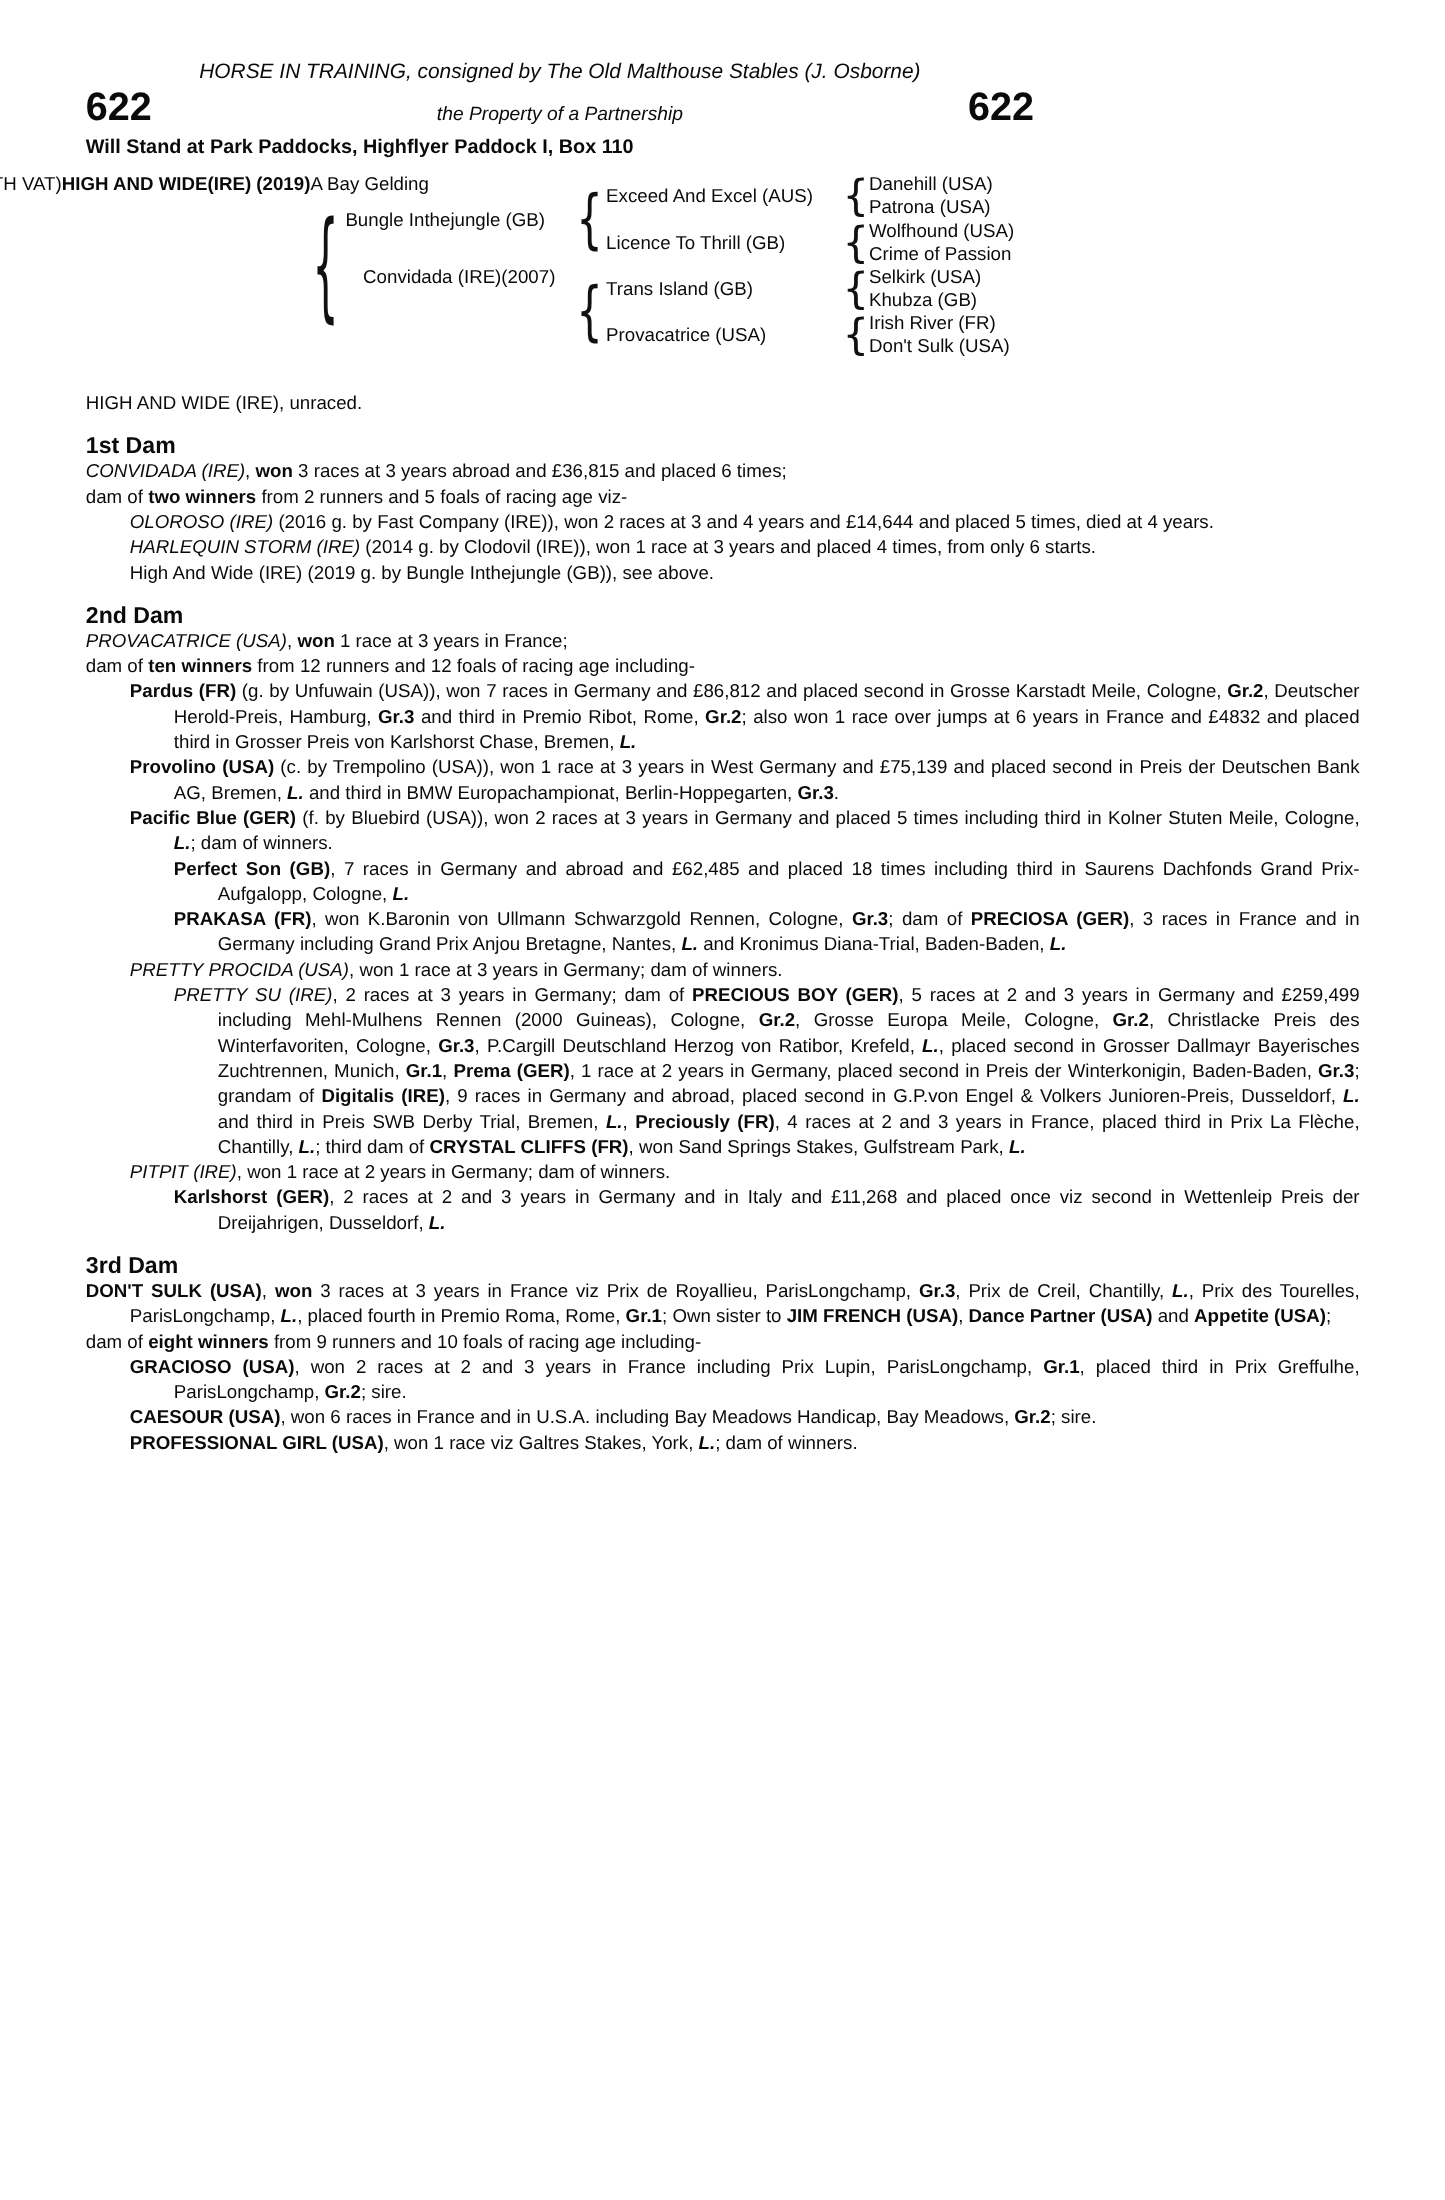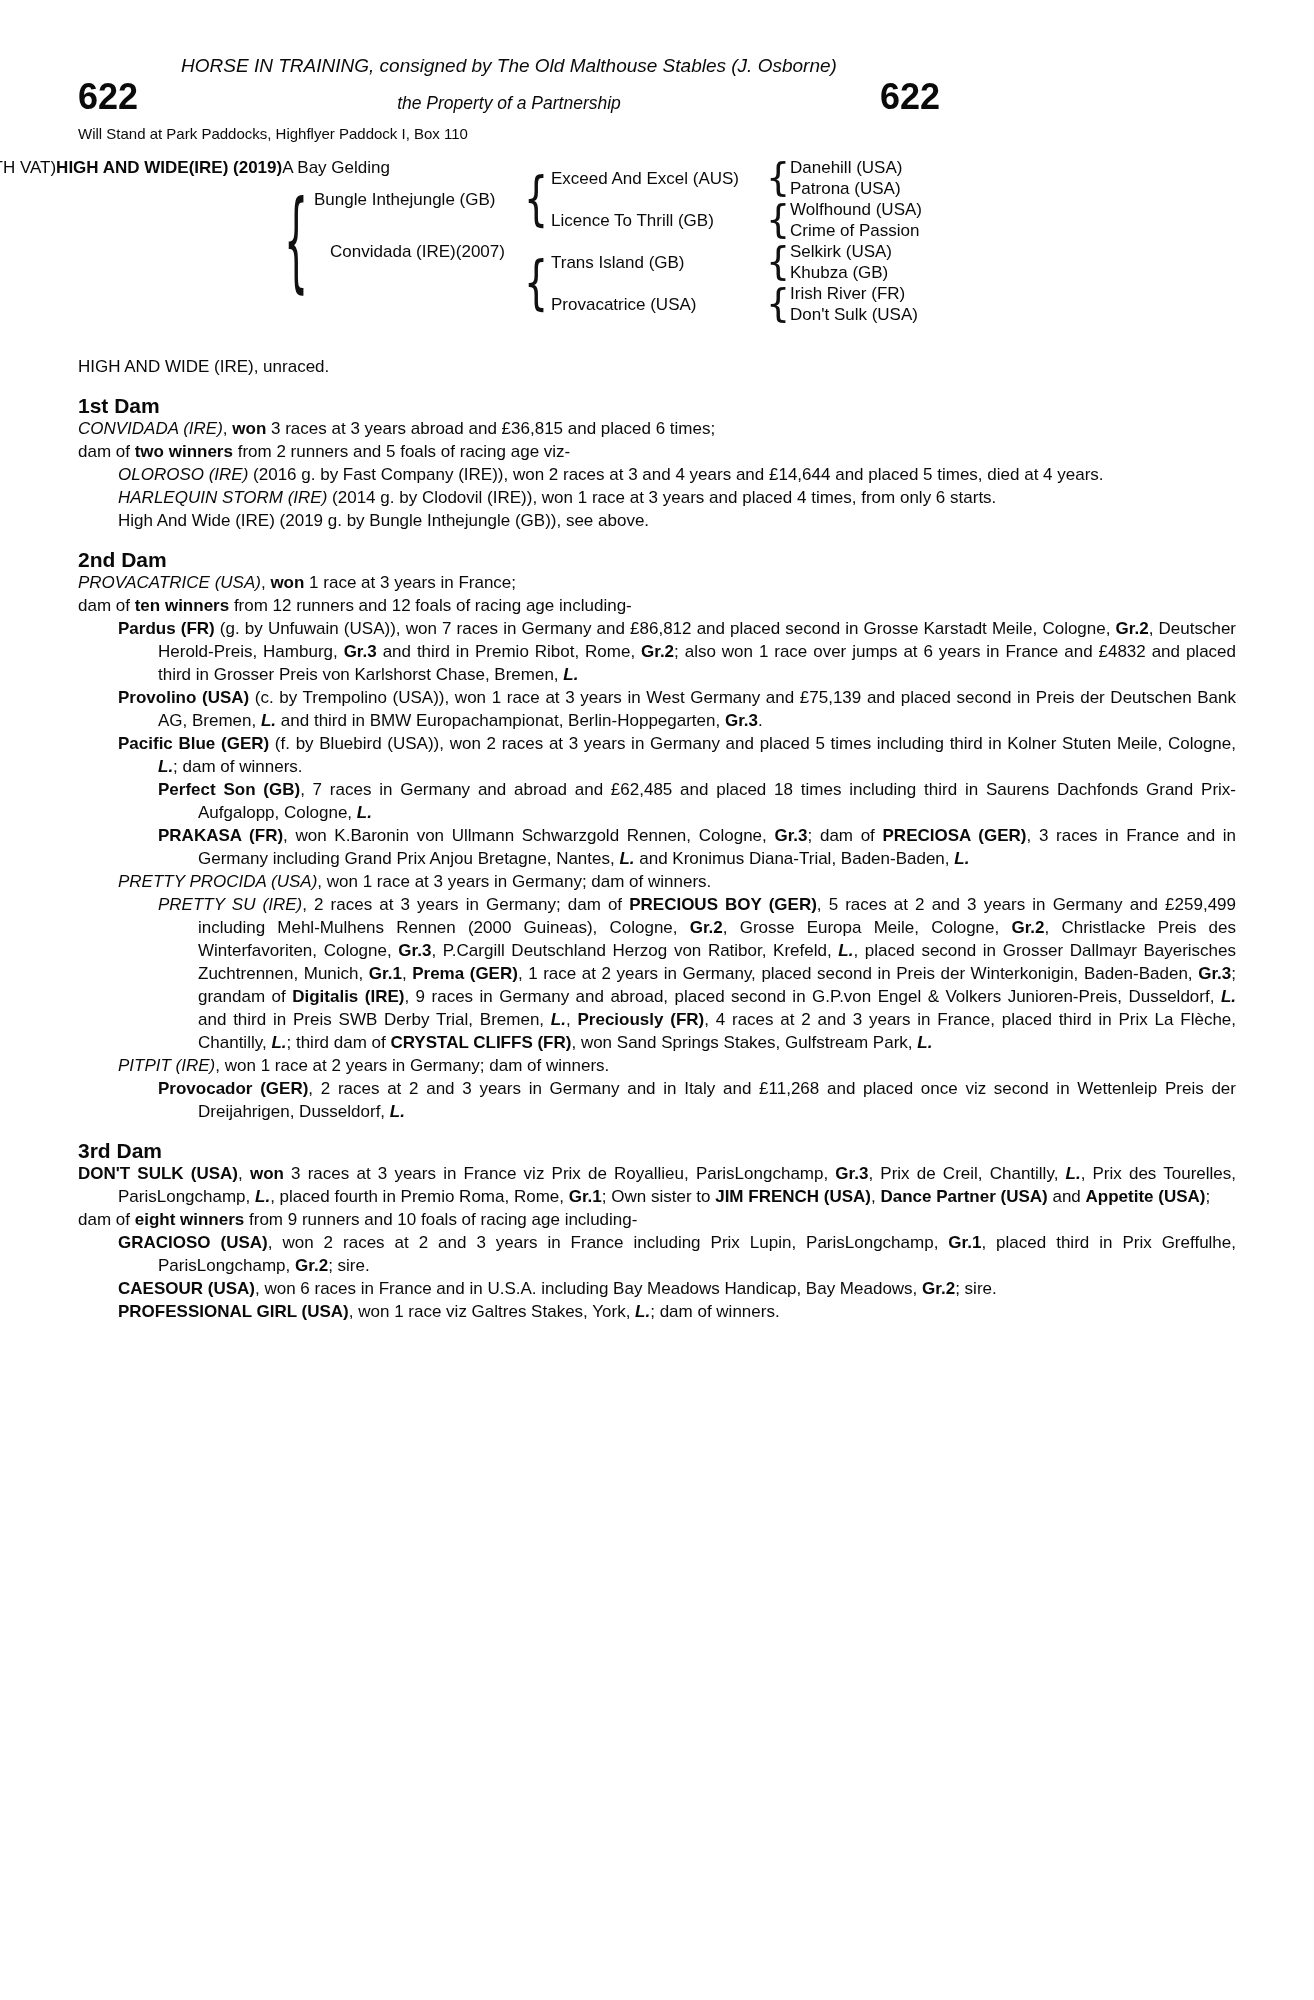--- a/index.html
+++ b/index.html
@@ -11,21 +11,21 @@
     font-size:17px; line-height:23px;
   }
   .page { padding:54px 78px 0 78px; }
 
   
   .header { width:862px; }
   .consignor { text-align:center; font-style:italic; font-size:19px; }
   .lot-row { display:flex; align-items:baseline; margin-top:3px; }
   .lot-num { font-weight:bold; font-size:36px; line-height:34px; }
   .property { flex:1; text-align:center; font-style:italic; font-size:17.5px; }
-  .stand-line { font-weight:normal; font-size:15px; margin-top:7px; }
+  .stand-line { font-weight:bold; font-size:18px; margin-top:7px; }
 
   
   .ped-grid {
     margin-top:12px;
     display:grid;
     grid-template-columns:200px 36px 207px 30px 215px 24px auto;
     grid-auto-rows:21px;
     width:1158px;
   }
   .cell { display:flex; align-items:center; white-space:nowrap; }
@@ -141,21 +141,21 @@
     <p class="p ind0"><span class="seg-i">PROVACATRICE (USA)</span><span>, </span><span class="seg-b">won</span><span> 1 race at 3 years in France;</span></p>
     <p class="p ind0"><span>dam of </span><span class="seg-b">ten winners</span><span> from 12 runners and 12 foals of racing age including-</span></p>
     <p class="p ind1"><span class="seg-b">Pardus (FR)</span><span> (g. by Unfuwain (USA)), won 7 races in Germany and £86,812 and placed second in Grosse Karstadt Meile, Cologne, </span><span class="seg-b">Gr.2</span><span>, Deutscher Herold-Preis, Hamburg, </span><span class="seg-b">Gr.3</span><span> and third in Premio Ribot, Rome, </span><span class="seg-b">Gr.2</span><span>; also won 1 race over jumps at 6 years in France and £4832 and placed third in Grosser Preis von Karlshorst Chase, Bremen, </span><span class="seg-b seg-i">L.</span></p>
     <p class="p ind1"><span class="seg-b">Provolino (USA)</span><span> (c. by Trempolino (USA)), won 1 race at 3 years in West Germany and £75,139 and placed second in Preis der Deutschen Bank AG, Bremen, </span><span class="seg-b seg-i">L.</span><span> and third in BMW Europachampionat, Berlin-Hoppegarten, </span><span class="seg-b">Gr.3</span><span>.</span></p>
     <p class="p ind1"><span class="seg-b">Pacific Blue (GER)</span><span> (f. by Bluebird (USA)), won 2 races at 3 years in Germany and placed 5 times including third in Kolner Stuten Meile, Cologne, </span><span class="seg-b seg-i">L.</span><span>; dam of winners.</span></p>
     <p class="p ind2"><span class="seg-b">Perfect Son (GB)</span><span>, 7 races in Germany and abroad and £62,485 and placed 18 times including third in Saurens Dachfonds Grand Prix-Aufgalopp, Cologne, </span><span class="seg-b seg-i">L.</span></p>
     <p class="p ind2"><span class="seg-b">PRAKASA (FR)</span><span>, won K.Baronin von Ullmann Schwarzgold Rennen, Cologne, </span><span class="seg-b">Gr.3</span><span>; dam of </span><span class="seg-b">PRECIOSA (GER)</span><span>, 3 races in France and in Germany including Grand Prix Anjou Bretagne, Nantes, </span><span class="seg-b seg-i">L.</span><span> and Kronimus Diana-Trial, Baden-Baden, </span><span class="seg-b seg-i">L.</span></p>
     <p class="p ind1"><span class="seg-i">PRETTY PROCIDA (USA)</span><span>, won 1 race at 3 years in Germany; dam of winners.</span></p>
     <p class="p ind2"><span class="seg-i">PRETTY SU (IRE)</span><span>, 2 races at 3 years in Germany; dam of </span><span class="seg-b">PRECIOUS BOY (GER)</span><span>, 5 races at 2 and 3 years in Germany and £259,499 including Mehl-Mulhens Rennen (2000 Guineas), Cologne, </span><span class="seg-b">Gr.2</span><span>, Grosse Europa Meile, Cologne, </span><span class="seg-b">Gr.2</span><span>, Christlacke Preis des Winterfavoriten, Cologne, </span><span class="seg-b">Gr.3</span><span>, P.Cargill Deutschland Herzog von Ratibor, Krefeld, </span><span class="seg-b seg-i">L.</span><span>, placed second in Grosser Dallmayr Bayerisches Zuchtrennen, Munich, </span><span class="seg-b">Gr.1</span><span>, </span><span class="seg-b">Prema (GER)</span><span>, 1 race at 2 years in Germany, placed second in Preis der Winterkonigin, Baden-Baden, </span><span class="seg-b">Gr.3</span><span>; grandam of </span><span class="seg-b">Digitalis (IRE)</span><span>, 9 races in Germany and abroad, placed second in G.P.von Engel &amp; Volkers Junioren-Preis, Dusseldorf, </span><span class="seg-b seg-i">L.</span><span> and third in Preis SWB Derby Trial, Bremen, </span><span class="seg-b seg-i">L.</span><span>, </span><span class="seg-b">Preciously (FR)</span><span>, 4 races at 2 and 3 years in France, placed third in Prix La Flèche, Chantilly, </span><span class="seg-b seg-i">L.</span><span>; third dam of </span><span class="seg-b">CRYSTAL CLIFFS (FR)</span><span>, won Sand Springs Stakes, Gulfstream Park, </span><span class="seg-b seg-i">L.</span></p>
     <p class="p ind1"><span class="seg-i">PITPIT (IRE)</span><span>, won 1 race at 2 years in Germany; dam of winners.</span></p>
-    <p class="p ind2"><span class="seg-b">Provocador (GER)</span><span>, 2 races at 2 and 3 years in Germany and in Italy and £11,268 and placed once viz second in Wettenleip Preis der Dreijahrigen, Dusseldorf, </span><span class="seg-b seg-i">L.</span></p>
+    <p class="p ind2"><span class="seg-b">Karlshorst (GER)</span><span>, 2 races at 2 and 3 years in Germany and in Italy and £11,268 and placed once viz second in Wettenleip Preis der Dreijahrigen, Dusseldorf, </span><span class="seg-b seg-i">L.</span></p>
   </section>
 
   <section>
     <h2 class="dam-title">3rd Dam</h2>
     <p class="p ind0"><span class="seg-b">DON'T SULK (USA)</span><span>, </span><span class="seg-b">won</span><span> 3 races at 3 years in France viz Prix de Royallieu, ParisLongchamp, </span><span class="seg-b">Gr.3</span><span>, Prix de Creil, Chantilly, </span><span class="seg-b seg-i">L.</span><span>, Prix des Tourelles, ParisLongchamp, </span><span class="seg-b seg-i">L.</span><span>, placed fourth in Premio Roma, Rome, </span><span class="seg-b">Gr.1</span><span>; Own sister to </span><span class="seg-b">JIM FRENCH (USA)</span><span>, </span><span class="seg-b">Dance Partner (USA)</span><span> and </span><span class="seg-b">Appetite (USA)</span><span>;</span></p>
     <p class="p ind0"><span>dam of </span><span class="seg-b">eight winners</span><span> from 9 runners and 10 foals of racing age including-</span></p>
     <p class="p ind1"><span class="seg-b">GRACIOSO (USA)</span><span>, won 2 races at 2 and 3 years in France including Prix Lupin, ParisLongchamp, </span><span class="seg-b">Gr.1</span><span>, placed third in Prix Greffulhe, ParisLongchamp, </span><span class="seg-b">Gr.2</span><span>; sire.</span></p>
     <p class="p ind1"><span class="seg-b">CAESOUR (USA)</span><span>, won 6 races in France and in U.S.A. including Bay Meadows Handicap, Bay Meadows, </span><span class="seg-b">Gr.2</span><span>; sire.</span></p>
     <p class="p ind1"><span class="seg-b">PROFESSIONAL GIRL (USA)</span><span>, won 1 race viz Galtres Stakes, York, </span><span class="seg-b seg-i">L.</span><span>; dam of winners.</span></p>
   </section>

